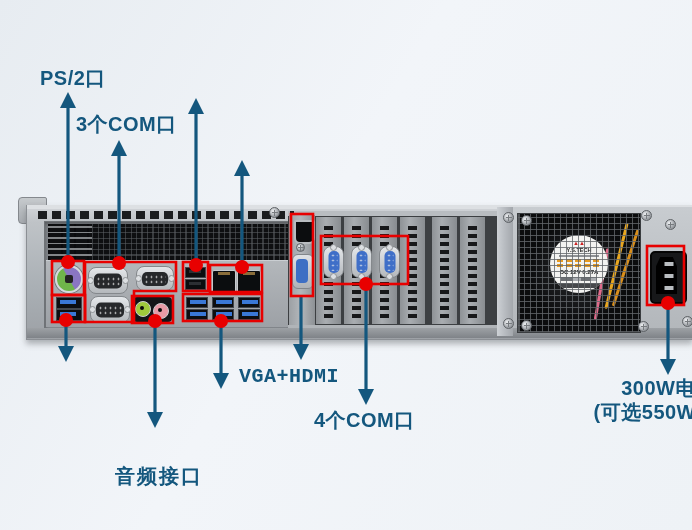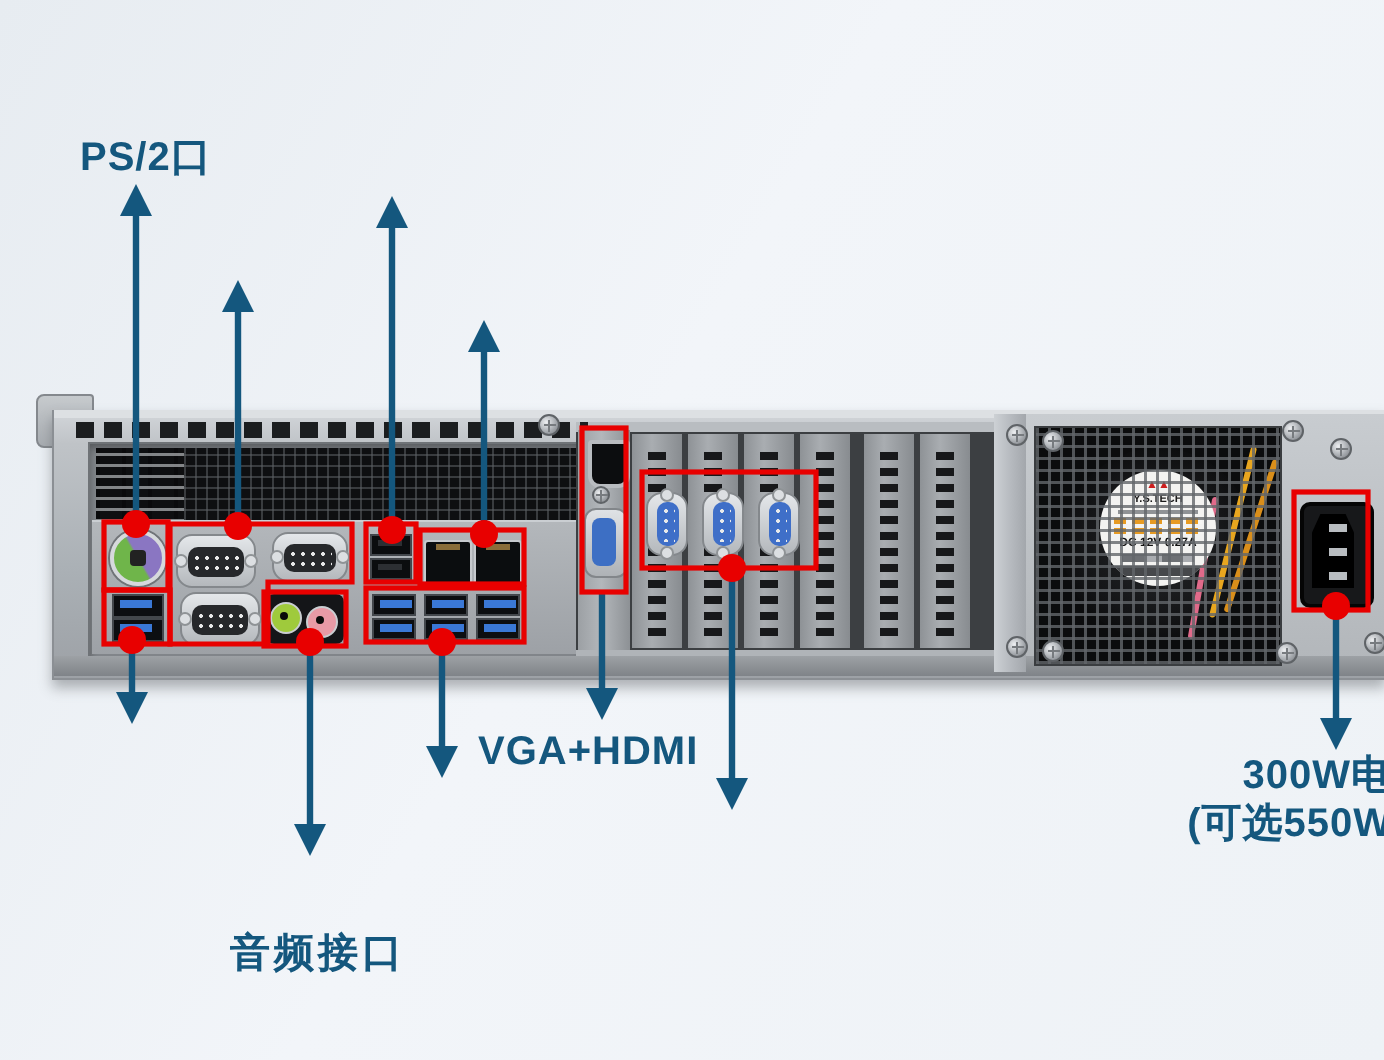--- a/index.html
+++ b/index.html
@@ -278,20 +278,22 @@
       <circle cx="242" cy="267" r="7"></circle>
       <circle cx="66" cy="320" r="7"></circle>
       <circle cx="155" cy="321" r="7"></circle>
       <circle cx="221" cy="321" r="7"></circle>
       <circle cx="366" cy="284" r="7"></circle>
       <circle cx="668" cy="303" r="7"></circle>
     </g>
   </svg>
 
   <div class="lbl" style="left:40px;top:65px;">PS/2口</div>
-  <div class="lbl" style="left:239px;top:365px;">VGA+HDMI</div>
+  <div class="lbl" style="left:76px;top:111px;">3个COM口</div>
+  <div class="lbl" style="left:239px;top:365px;font-family:Liberation Mono, monospace;">VGA+HDMI</div>
+  <div class="lbl" style="left:314px;top:407px;">4个COM口</div>
   <div class="lbl" style="left:115px;top:431px;letter-spacing:2px;margin-top:32px;">音频接口</div>
   <div class="lbl" style="right:-4px;top:376px;text-align:right;line-height:24px;">
     <div>300W电</div>
     <div>(可选550W</div>
   </div>
 
 </div>
 
 </body></html>

